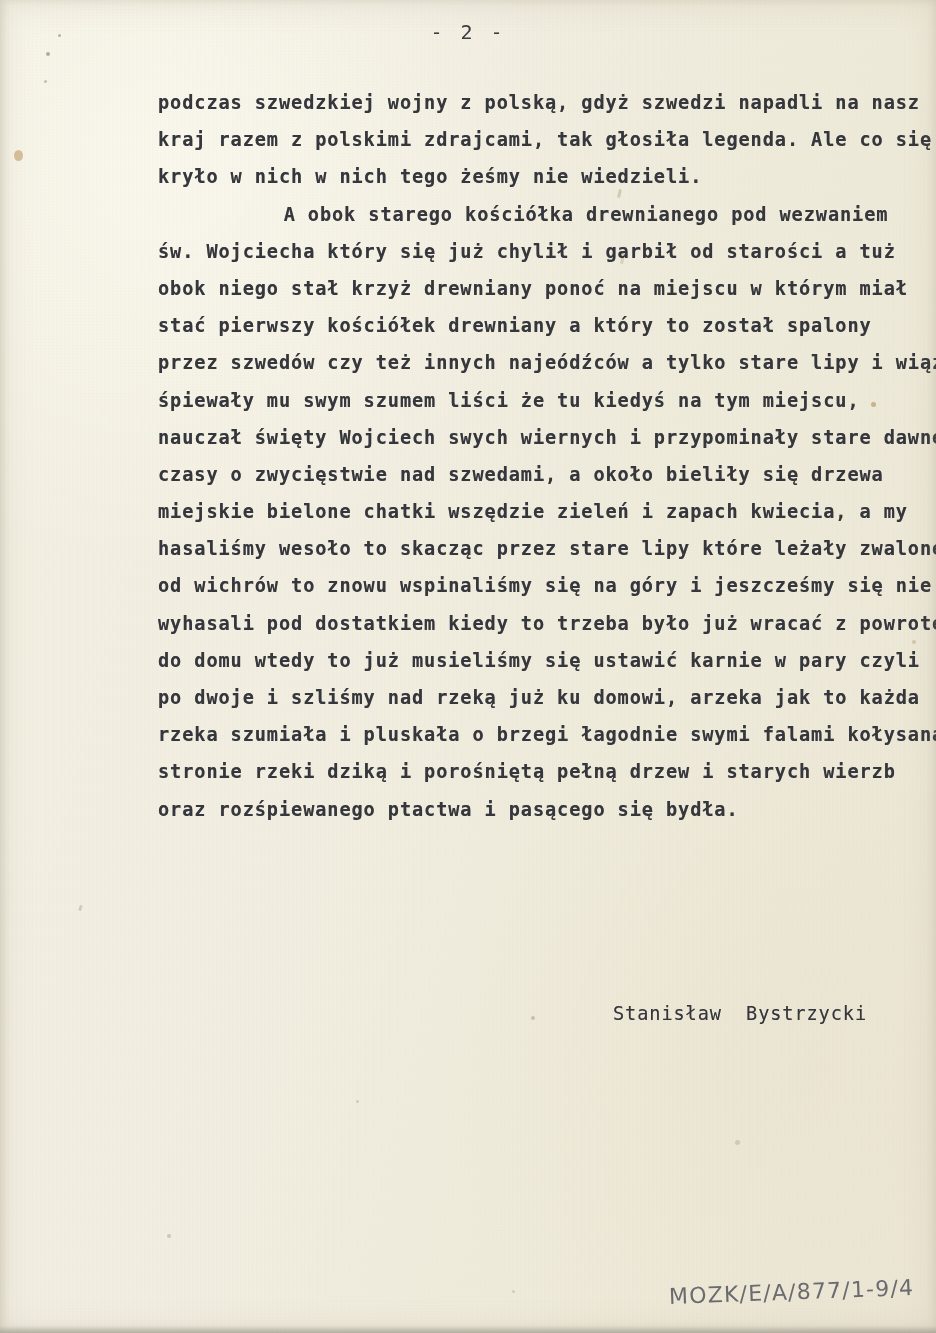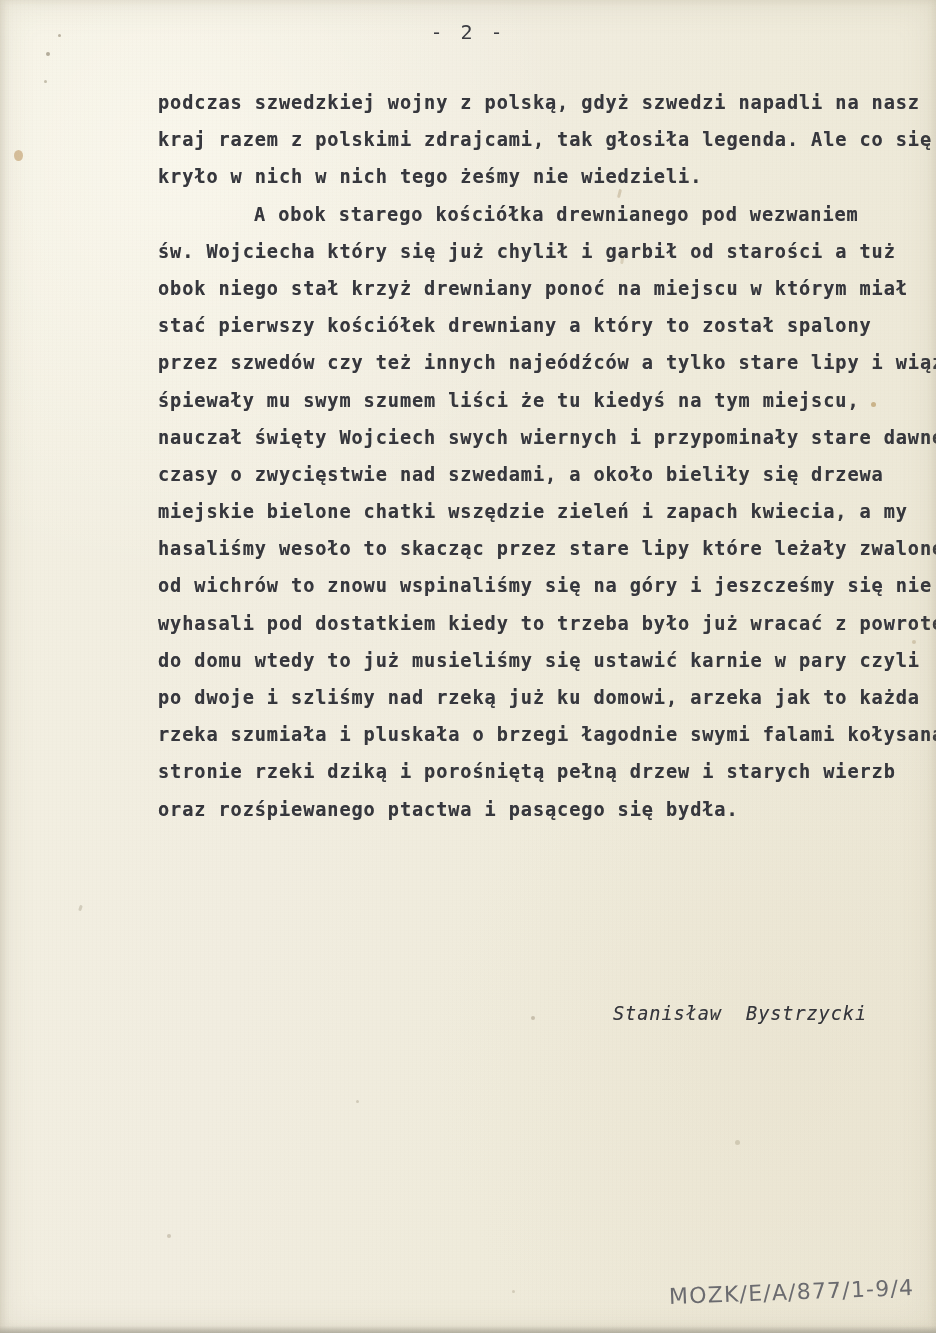--- a/index.html
+++ b/index.html
@@ -87,32 +87,31 @@
   }
   .ln {
     height: 37.2px;
     line-height: 37.2px;
     white-space: pre;
     font-size: 18.6px;
     letter-spacing: 0.9px;
     color: #36373d;
     text-shadow: 0 0 0.6px rgba(45,46,52,0.45);
   }
-  .ln.indent { text-indent: 96px; }
+  .ln.indent { text-indent: 96px; text-align: center; }
 
   #signature {
     position: absolute;
     left: 613px;
     top: 1003px;
     white-space: pre;
     font-size: 18.6px;
     letter-spacing: 0.9px;
     color: #35363c;
     text-shadow: 0 0 0.6px rgba(45,46,52,0.4);
-    font-style: italic;
   }
 
   
   #archref {
     position: absolute;
     left: 669px;
     top: 1284px;
     font-family: "DejaVu Sans", "Liberation Sans", sans-serif;
     font-size: 22px;
     letter-spacing: 1.2px;

